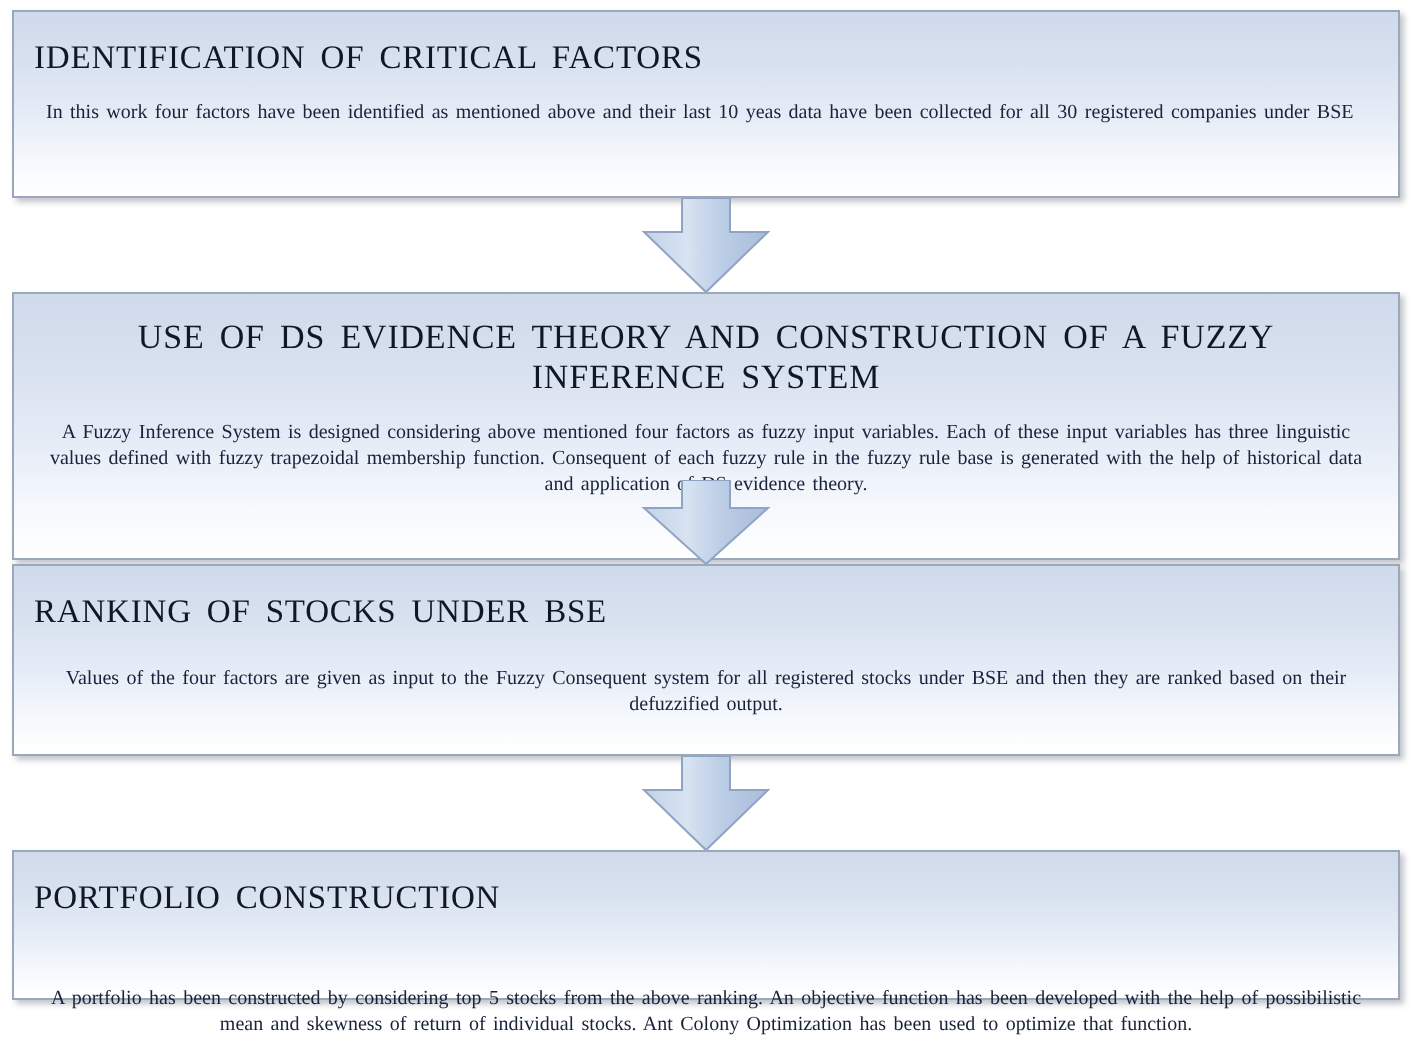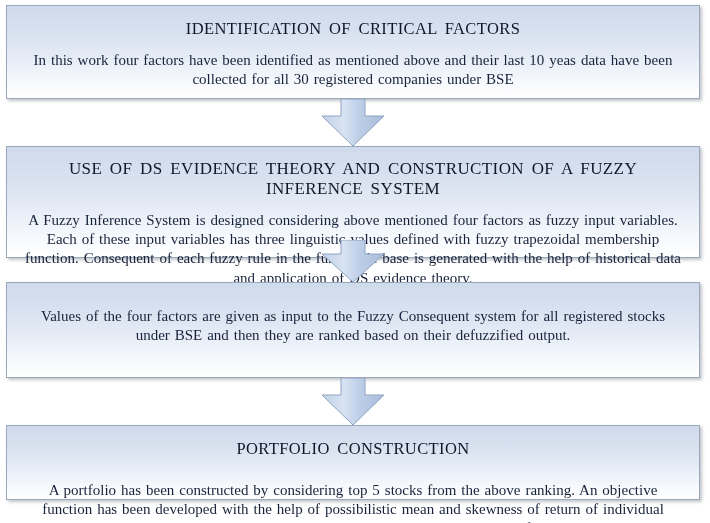--- a/index.html
+++ b/index.html
@@ -29,45 +29,45 @@
     background: linear-gradient(to bottom,
                 #cfdaeb 0%,
                 #d8e1ef 28%,
                 #e7edf7 58%,
                 #f6f9fd 82%,
                 #ffffff 100%);
     box-shadow: 2px 2px 3px rgba(120,125,135,0.45);
     padding: 6px 10px 8px 10px;
     display: flex;
     flex-direction: column;
-    align-items: center;
+    align-items: flex-start;
   }
   .node-title {
     font-size: 16.5px;
     letter-spacing: 0.4px;
     color: #101828;
     text-align: center;
     word-spacing: 3px;
     margin-top: 7px;
   }
   .node-body {
-    font-size: 15px;
+    font-size: 10px;
     line-height: 1.28;
     color: #18223a;
     text-align: center;
     word-spacing: 1.2px;
     margin-top: 12px;
     padding: 0 6px;
   }
 
   
   #node-1 { top: 5px;   height: 94px; }
-  #node-2 { top: 146px; height: 112px; }
+  #node-2 { top: 146px; height: 134px; }
   #node-3 { top: 282px; height: 96px; }
-  #node-4 { top: 425px; height: 75px; }
+  #node-4 { top: 425px; height: 75px; gap: 13px; }
 
   #node-2 .node-title { font-size: 17px; margin-top: 6px; }
   #node-2 .node-body  { margin-top: 12px; }
   #node-3 .node-body  { margin-top: 18px; }
   #node-4 .node-body  { margin-top: 22px; }
 
   
   .arrow {
     position: absolute;
     left: 320px;
@@ -118,20 +118,21 @@
           <stop offset="35%" stop-color="#d8e3f2"></stop>
           <stop offset="62%" stop-color="#bccde6"></stop>
           <stop offset="100%" stop-color="#a9bcda"></stop>
         </linearGradient>
       </defs>
       <polygon points="21,0 45,0 45,14 64,14 33,42 2,14 21,14" fill="url(#agrad2)" stroke="#8fa4c2" stroke-width="1"></polygon>
     </svg>
   </div>
 
   <div class="node" id="node-3">
+    <div class="node-title">RANKING OF STOCKS UNDER  BSE</div>
     <div class="node-body">Values of the four factors are given  as input to the Fuzzy Consequent system for all registered  stocks under BSE  and then they are ranked  based on their defuzzified output.</div>
   </div>
 
   <div class="arrow" id="arrow-3">
     <svg viewBox="0 0 66 48" preserveAspectRatio="none">
       <defs>
         <linearGradient id="agrad3" x1="0" y1="0" x2="1" y2="0">
           <stop offset="0%" stop-color="#c2d2e8"></stop>
           <stop offset="35%" stop-color="#d8e3f2"></stop>
           <stop offset="62%" stop-color="#bccde6"></stop>

